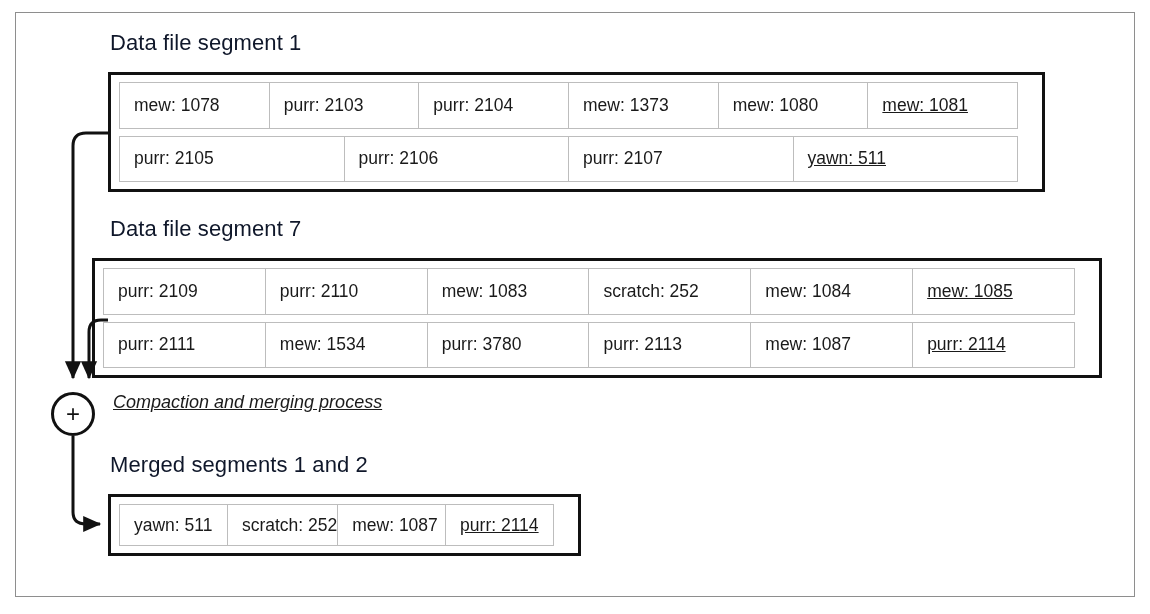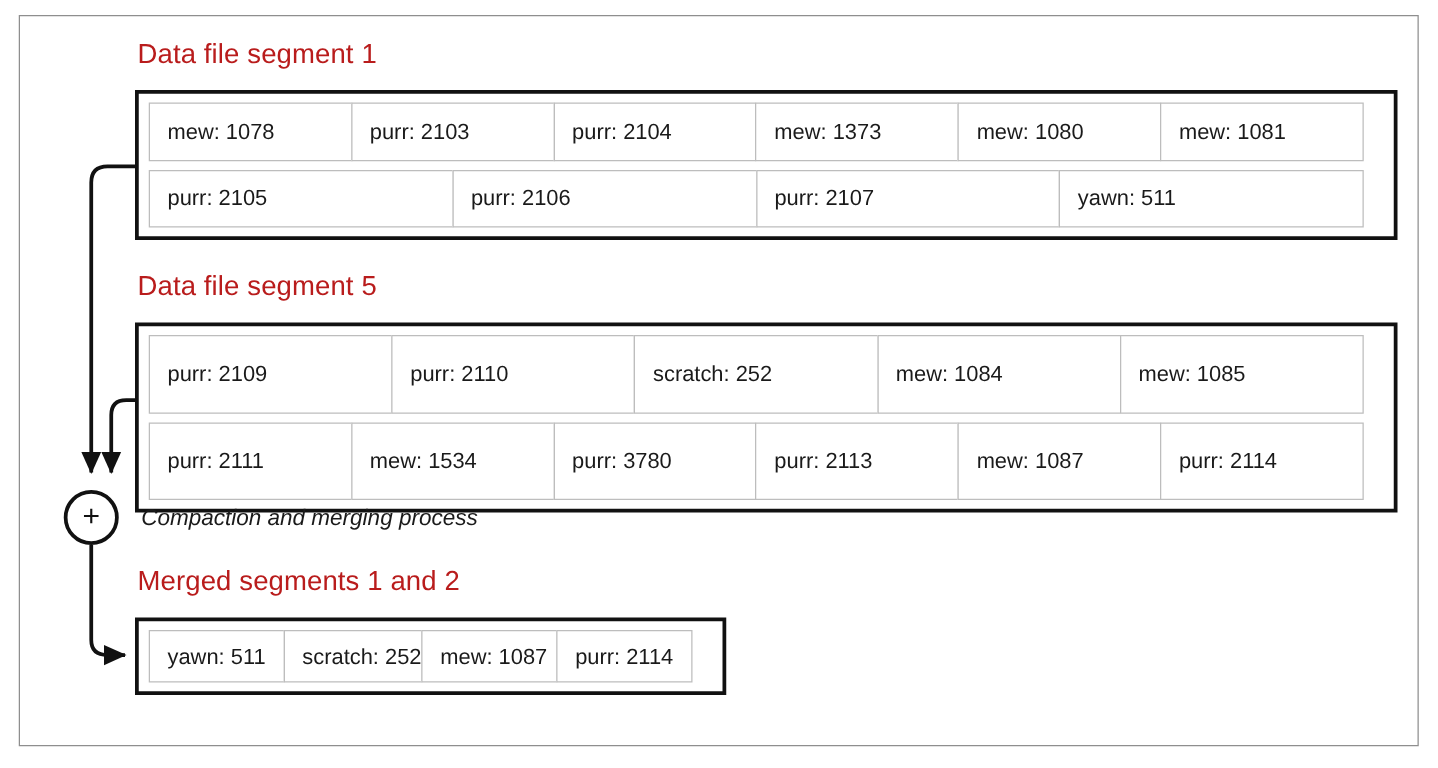--- a/index.html
+++ b/index.html
@@ -33,21 +33,21 @@
     border: 1.5px solid #8e8e8e;
     box-sizing: border-box;
     background: #ffffff;
   }
 
   
   .section-title {
     position: absolute;
     font-size: 22px;
     font-weight: 400;
-    color: #b91c1c;
+    color: #0f172a;
     letter-spacing: 0.1px;
     white-space: nowrap;
   }
 
   
   .segment-box {
     position: absolute;
     box-sizing: border-box;
     border: 3px solid #111111;
     background: #ffffff;
@@ -69,21 +69,21 @@
     margin-right: -1px;
     flex: 1 1 0;
     display: flex;
     align-items: center;
     padding-left: 14px;
     font-size: 17.5px;
     color: #1a1a1a;
     white-space: nowrap;
     background: #ffffff;
   }
-  .cell:last-child { margin-right: 16px; }
+  .cell:last-child { margin-right: 16px; text-decoration: underline; }
 
   
   .merge-node {
     position: absolute;
     width: 44px;
     height: 44px;
     border: 3px solid #111111;
     border-radius: 50%;
     box-sizing: border-box;
     background: #ffffff;
@@ -115,62 +115,63 @@
 </style>
 </head>
 <body>
 
 <div id="figure">
 
   <div class="outer-frame"></div>
 
   <div class="section-title" style="left:110px; top:30px;">Data file segment 1</div>
 
-  <div class="segment-box" style="left:108px; top:72px; width:1010px; height:120px;">
+  <div class="segment-box" style="left:108px; top:72px; width:937px; height:120px;">
     <div class="segment-row">
       <div class="cell">mew: 1078</div>
       <div class="cell">purr: 2103</div>
       <div class="cell">purr: 2104</div>
       <div class="cell">mew: 1373</div>
       <div class="cell">mew: 1080</div>
       <div class="cell">mew: 1081</div>
     </div>
     <div class="segment-row">
       <div class="cell">purr: 2105</div>
       <div class="cell">purr: 2106</div>
       <div class="cell">purr: 2107</div>
       <div class="cell">yawn: 511</div>
     </div>
   </div>
 
-  <div class="section-title" style="left:110px; top:216px;">Data file segment 5</div>
+  <div class="section-title" style="left:110px; top:216px;">Data file segment 7</div>
 
-  <div class="segment-box" style="left:108px; top:258px; width:1010px; height:152px;justify-content:flex-end;">
+  <div class="segment-box" style="left:92px; top:258px; width:1010px; height:120px;justify-content:flex-end;">
     <div class="segment-row">
       <div class="cell">purr: 2109</div>
       <div class="cell">purr: 2110</div>
+      <div class="cell">mew: 1083</div>
       <div class="cell">scratch: 252</div>
       <div class="cell">mew: 1084</div>
       <div class="cell">mew: 1085</div>
     </div>
     <div class="segment-row">
       <div class="cell">purr: 2111</div>
       <div class="cell">mew: 1534</div>
       <div class="cell">purr: 3780</div>
       <div class="cell">purr: 2113</div>
       <div class="cell">mew: 1087</div>
       <div class="cell">purr: 2114</div>
     </div>
   </div>
 
   <div class="merge-node" style="left:51px; top:392px;">
     <span>+</span>
   </div>
 
-  <div class="process-caption" style="left:113px; top:404px;">Compaction and merging process</div>
+  <div class="process-caption" style="left:113px; top:392px;text-decoration:underline;">Compaction and merging process</div>
 
   <div class="section-title" style="left:110px; top:452px;">Merged segments 1 and 2</div>
 
   <div class="segment-box" style="left:108px; top:494px; width:473px; height:62px;">
     <div class="segment-row">
       <div class="cell">yawn: 511</div>
       <div class="cell">scratch: 252</div>
       <div class="cell">mew: 1087</div>
       <div class="cell">purr: 2114</div>
     </div>

